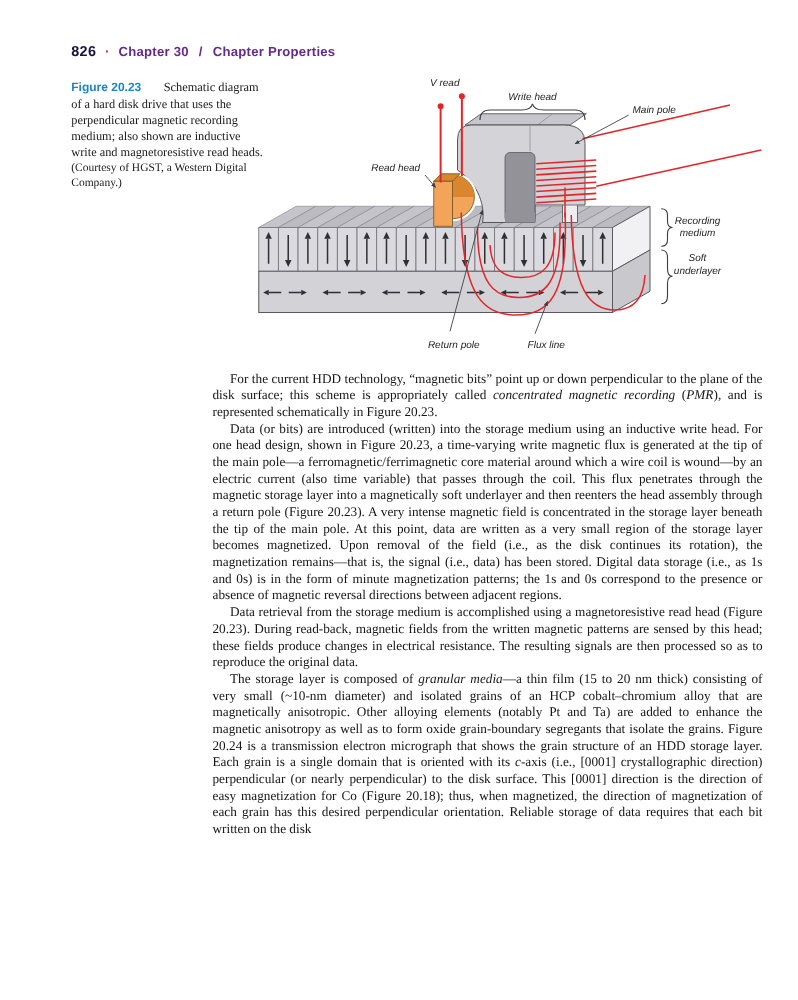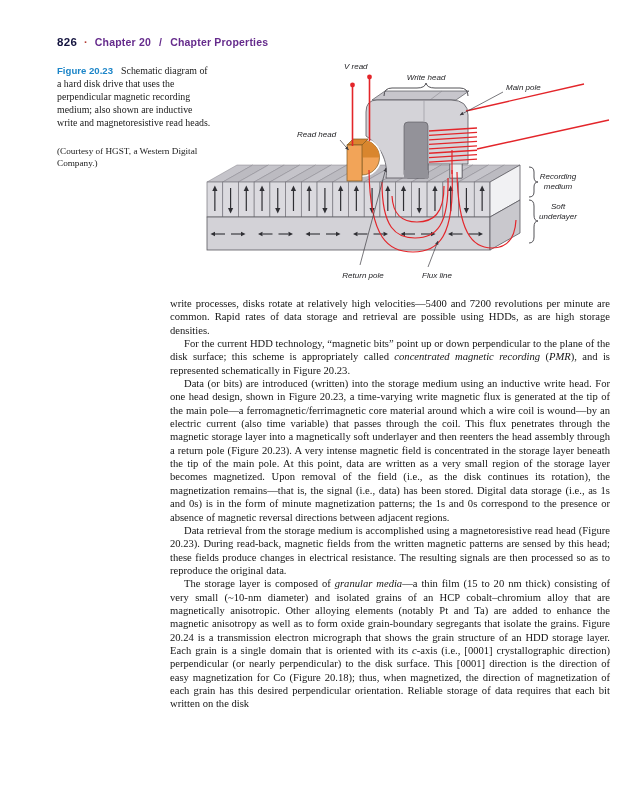--- a/index.html
+++ b/index.html
@@ -8,41 +8,41 @@
   
   #runhead{position:absolute;left:57px;top:36px;display:flex;align-items:flex-start;
            font-family:"Liberation Sans",sans-serif;font-weight:bold;}
   #pagenum{font-size:11.5px;color:#14143f;letter-spacing:.3px;}
   #headdot{font-size:11px;color:#b23a31;margin:0 7px;}
   #chapline{font-size:10.5px;color:#652b8c;letter-spacing:.2px;}
   #chapline .sl{margin:0 8px;}
   
   #figcap{position:absolute;left:57px;top:64px;width:155px;font-size:9.9px;line-height:13.1px;color:#1a1a1a;}
   #figcap .figlab{font-family:"Liberation Sans",sans-serif;font-weight:bold;color:#1c85c8;font-size:9.6px;
-                  margin-right:8px;}
-  #figcredit{margin-top:17px;font-size:9.2px;line-height:11.8px;}
+                  margin-right:18px;}
+  #figcredit{margin-top:0;font-size:9.2px;line-height:11.8px;}
   
   #figwrap{position:absolute;left:200px;top:55px;width:438px;height:235px;font-style:italic;}
   #figwrap svg{display:block;}
   .figtext{font-family:"Liberation Sans",sans-serif;font-size:8px;fill:#1d1d20;}
   
   #bodytext{position:absolute;left:170px;top:297px;width:440px;
             font-size:10.6px;line-height:13.35px;text-align:justify;}
   #bodytext p{margin:0;}
   #bodytext p.ind{text-indent:14px;}
 </style>
 </head>
 <body>
 
 <div id="page">
 
   <div id="runhead">
     <span id="pagenum">826</span>
     <span id="headdot">·</span>
-    <span id="chapline"><span>Chapter 20</span><span class="sl">/</span><span>Chapter Properties</span></span>
+    <span id="chapline"><span>Chapter 30</span><span class="sl">/</span><span>Chapter Properties</span></span>
   </div>
 
   <div id="figcap">
     <span class="figlab">Figure 20.23</span><span>Schematic diagram of a hard disk drive that uses the perpendicular magnetic recording medium; also shown are inductive write and magnetoresistive read heads.</span>
     <div id="figcredit">(Courtesy of HGST, a Western Digital Company.)</div>
   </div>
 
   <div id="figwrap">
     <svg width="438" height="235" viewBox="200 55 438 235">
       <defs>
@@ -231,20 +231,19 @@
       <text class="figtext" x="558" y="179" text-anchor="middle">Recording</text>
       <text class="figtext" x="558" y="189" text-anchor="middle">medium</text>
       <text class="figtext" x="558" y="209" text-anchor="middle">Soft</text>
       <text class="figtext" x="558" y="219" text-anchor="middle">underlayer</text>
       <text class="figtext" x="363" y="278" text-anchor="middle">Return pole</text>
       <text class="figtext" x="437" y="278" text-anchor="middle">Flux line</text>
     </svg>
   </div>
 
   <div id="bodytext">
-      <p class=""><span>write processes, disks rotate at relatively high velocities—5400 and 7200 revolutions per minute are common. Rapid rates of data storage and retrieval are possible using HDDs, as are high storage densities.</span></p>
       <p class="ind"><span>For the current HDD technology, “magnetic bits” point up or down perpendicular to the plane of the disk surface; this scheme is appropriately called </span><i>concentrated magnetic recording</i><span> (</span><i>PMR</i><span>), and is represented schematically in Figure 20.23.</span></p>
       <p class="ind"><span>Data (or bits) are introduced (written) into the storage medium using an inductive write head. For one head design, shown in Figure 20.23, a time-varying write magnetic flux is generated at the tip of the main pole—a ferromagnetic/ferrimagnetic core material around which a wire coil is wound—by an electric current (also time variable) that passes through the coil. This flux penetrates through the magnetic storage layer into a magnetically soft underlayer and then reenters the head assembly through a return pole (Figure 20.23). A very intense magnetic field is concentrated in the storage layer beneath the tip of the main pole. At this point, data are written as a very small region of the storage layer becomes magnetized. Upon removal of the field (i.e., as the disk continues its rotation), the magnetization remains—that is, the signal (i.e., data) has been stored. Digital data storage (i.e., as 1s and 0s) is in the form of minute magnetization patterns; the 1s and 0s correspond to the presence or absence of magnetic reversal directions between adjacent regions.</span></p>
       <p class="ind"><span>Data retrieval from the storage medium is accomplished using a magnetoresistive read head (Figure 20.23). During read-back, magnetic fields from the written magnetic patterns are sensed by this head; these fields produce changes in electrical resistance. The resulting signals are then processed so as to reproduce the original data.</span></p>
       <p class="ind"><span>The storage layer is composed of </span><i>granular media</i><span>—a thin film (15 to 20 nm thick) consisting of very small (~10-nm diameter) and isolated grains of an HCP cobalt–chromium alloy that are magnetically anisotropic. Other alloying elements (notably Pt and Ta) are added to enhance the magnetic anisotropy as well as to form oxide grain-boundary segregants that isolate the grains. Figure 20.24 is a transmission electron micrograph that shows the grain structure of an HDD storage layer. Each grain is a single domain that is oriented with its </span><i>c</i><span>-axis (i.e., [0001] crystallographic direction) perpendicular (or nearly perpendicular) to the disk surface. This [0001] direction is the direction of easy magnetization for Co (Figure 20.18); thus, when magnetized, the direction of magnetization of each grain has this desired perpendicular orientation. Reliable storage of data requires that each bit written on the disk</span></p>
     </div>
 
 </div>
 
 </body></html>

